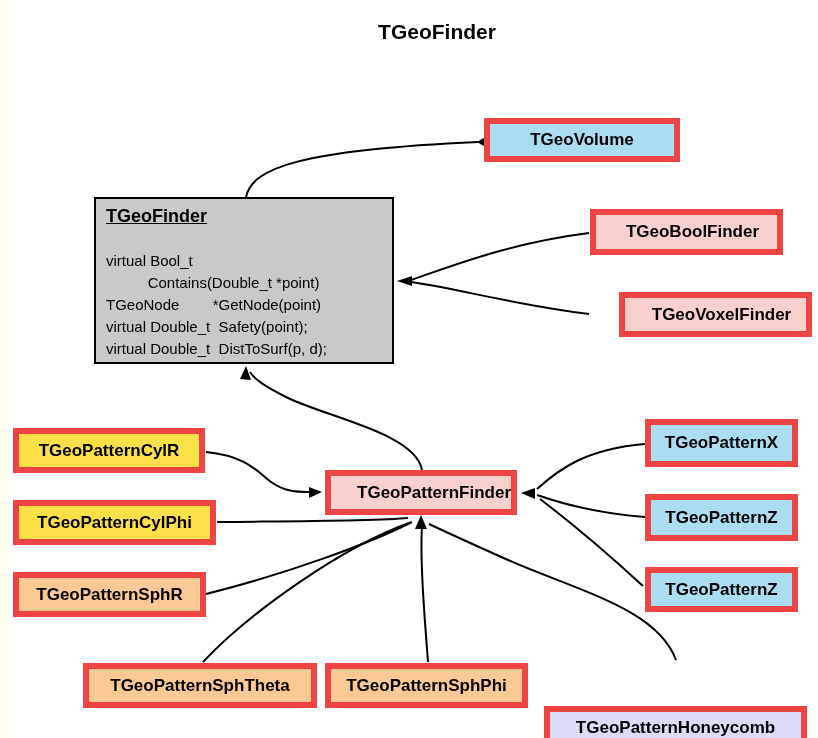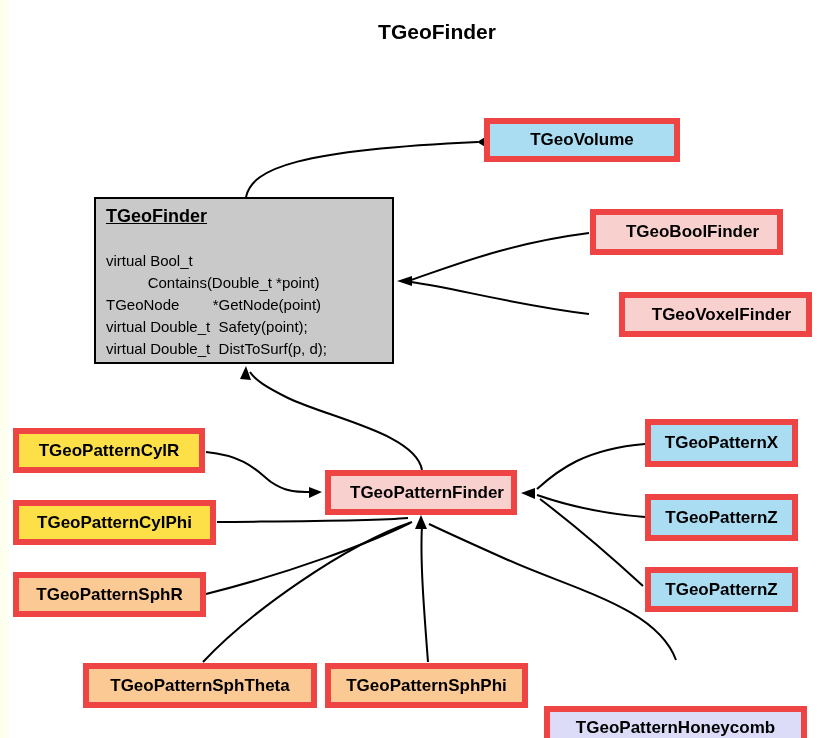--- a/index.html
+++ b/index.html
@@ -33,21 +33,21 @@
   .c-green{background:#fde047;}
   .c-orange{background:#fbc993;}
   .c-lavender{background:#dcdcf8;}
 
   #box-volume{left:484px;top:118px;width:196px;height:44px;}
   #box-bool{left:590px;top:209px;width:193px;height:46px;}
   #box-voxel{left:590px;top:292px;width:193px;height:45px;margin-left:29px;}
   #box-cylr{left:13px;top:428px;width:192px;height:45px;}
   #box-cylphi{left:13px;top:500px;width:203px;height:45px;}
   #box-sphr{left:13px;top:572px;width:193px;height:45px;}
-  #box-pfinder{left:325px;top:470px;width:192px;height:45px;font-size:17px;}
+  #box-pfinder{left:325px;top:470px;width:192px;height:45px;font-size:17px;justify-content:flex-end;}
   #box-px{left:645px;top:419px;width:153px;height:48px;}
   #box-py{left:645px;top:494px;width:153px;height:47px;}
   #box-pz{left:645px;top:567px;width:153px;height:45px;}
   #box-sphtheta{left:83px;top:663px;width:234px;height:45px;}
   #box-sphphi{left:325px;top:663px;width:203px;height:45px;}
   #box-honeycomb{left:544px;top:662px;width:263px;height:44px;margin-top:44px;}
 
   .main-box{
     position:absolute;left:94px;top:197px;width:300px;height:167px;
     box-sizing:border-box;border:2px solid #000;background:#c9c9c9;

